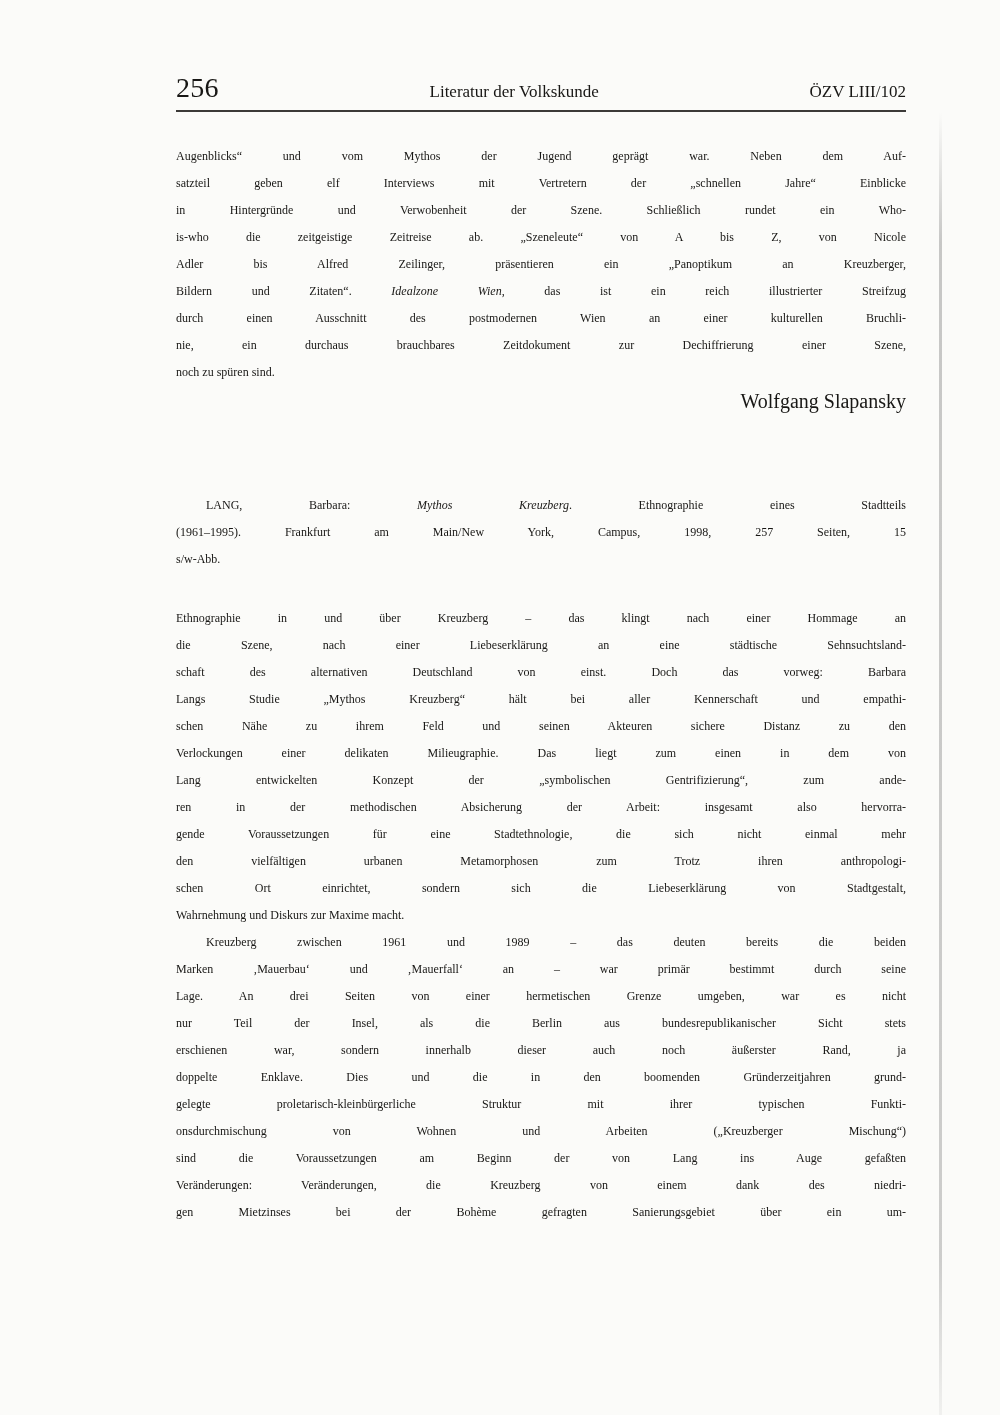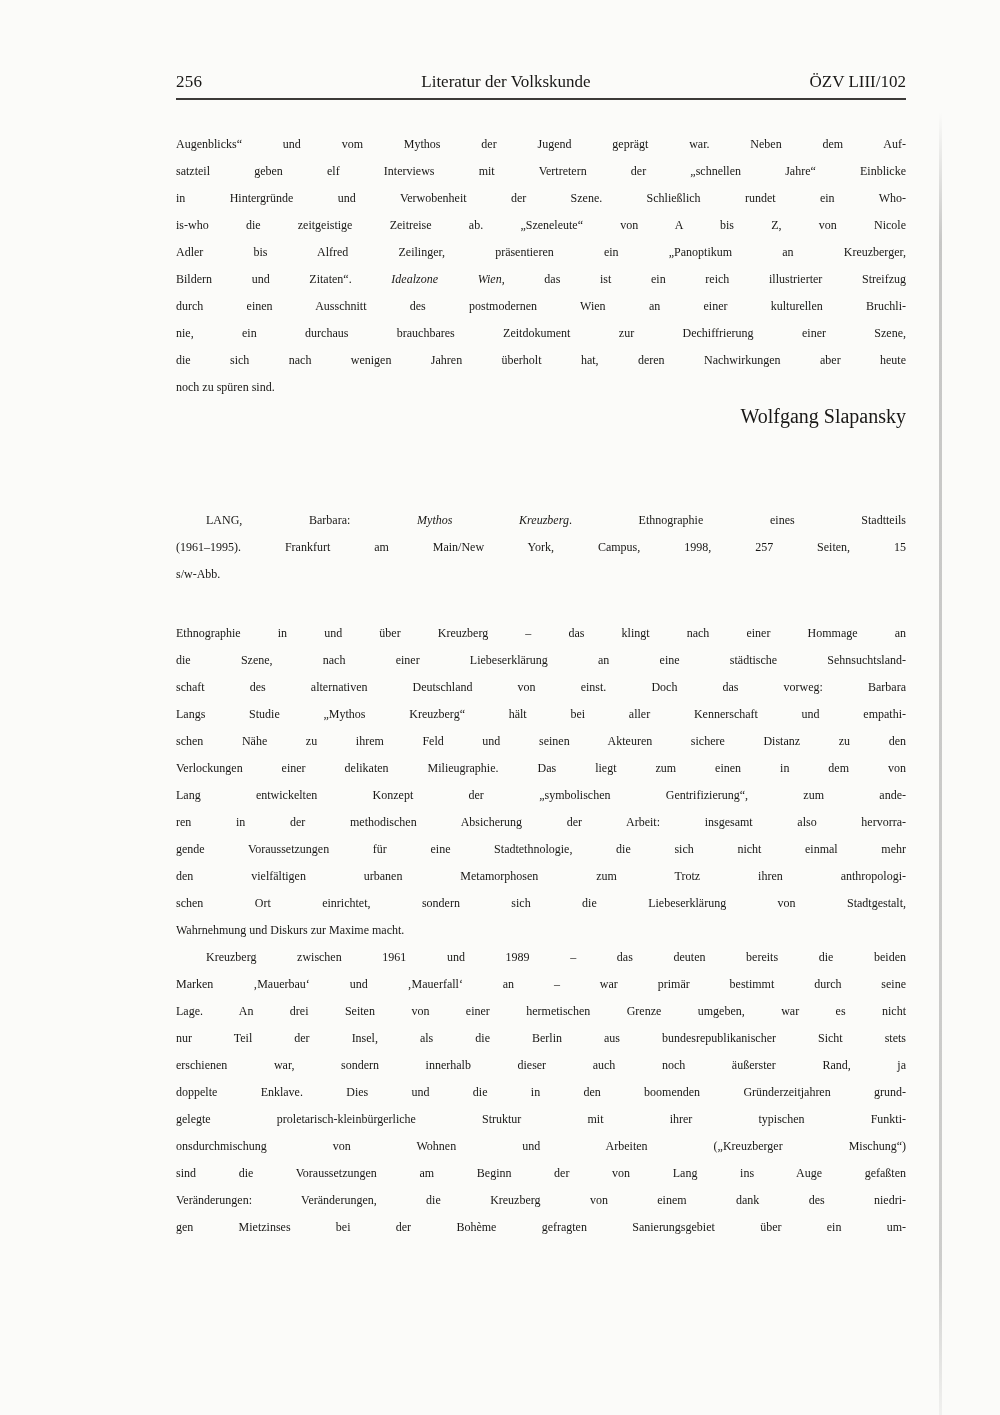--- a/index.html
+++ b/index.html
@@ -29,21 +29,21 @@
     left: 176px;
     top: 72px;
     width: 730px;
   }
   .header {
     display: flex;
     justify-content: space-between;
     align-items: baseline;
     font-size: 17px;
   }
-  .header .pnum { font-size: 17px; letter-spacing: 0.3px; }
+  .header .pnum { font-size: 28px; letter-spacing: 0.3px; }
   .rule {
     border-bottom: 2px solid #3c3a38;
     margin-top: 6px;
   }
   .para { margin: 0; }
   .line {
     font-size: 12px;
     line-height: 27px;
   }
   .line.justify {
@@ -78,21 +78,20 @@
 
   <div class="para" id="para-review-end">
       <div class="line justify">Augenblicks“ und vom Mythos der Jugend geprägt war. Neben dem Auf-</div>
       <div class="line justify">satzteil geben elf Interviews mit Vertretern der „schnellen Jahre“ Einblicke</div>
       <div class="line justify">in Hintergründe und Verwobenheit der Szene. Schließlich rundet ein Who-</div>
       <div class="line justify">is-who die zeitgeistige Zeitreise ab. „Szeneleute“ von A bis Z, von Nicole</div>
       <div class="line justify">Adler bis Alfred Zeilinger, präsentieren ein „Panoptikum an Kreuzberger,</div>
       <div class="line justify">Bildern und Zitaten“. <i>Idealzone Wien</i>, das ist ein reich illustrierter Streifzug</div>
       <div class="line justify">durch einen Ausschnitt des postmodernen Wien an einer kulturellen Bruchli-</div>
       <div class="line justify">nie, ein durchaus brauchbares Zeitdokument zur Dechiffrierung einer Szene,</div>
-      <div class="line justify">die sich nach wenigen Jahren überholt hat, deren Nachwirkungen aber heute</div>
       <div class="line">noch zu spüren sind.</div>
     </div>
 
   <div class="sig">Wolfgang Slapansky</div>
 
   <div class="para" id="citation">
       <div class="line justify indent">LANG, Barbara: <i>Mythos Kreuzberg</i>. Ethnographie eines Stadtteils</div>
       <div class="line justify">(1961–1995). Frankfurt am Main/New York, Campus, 1998, 257 Seiten, 15</div>
       <div class="line">s/w-Abb.</div>
     </div>

